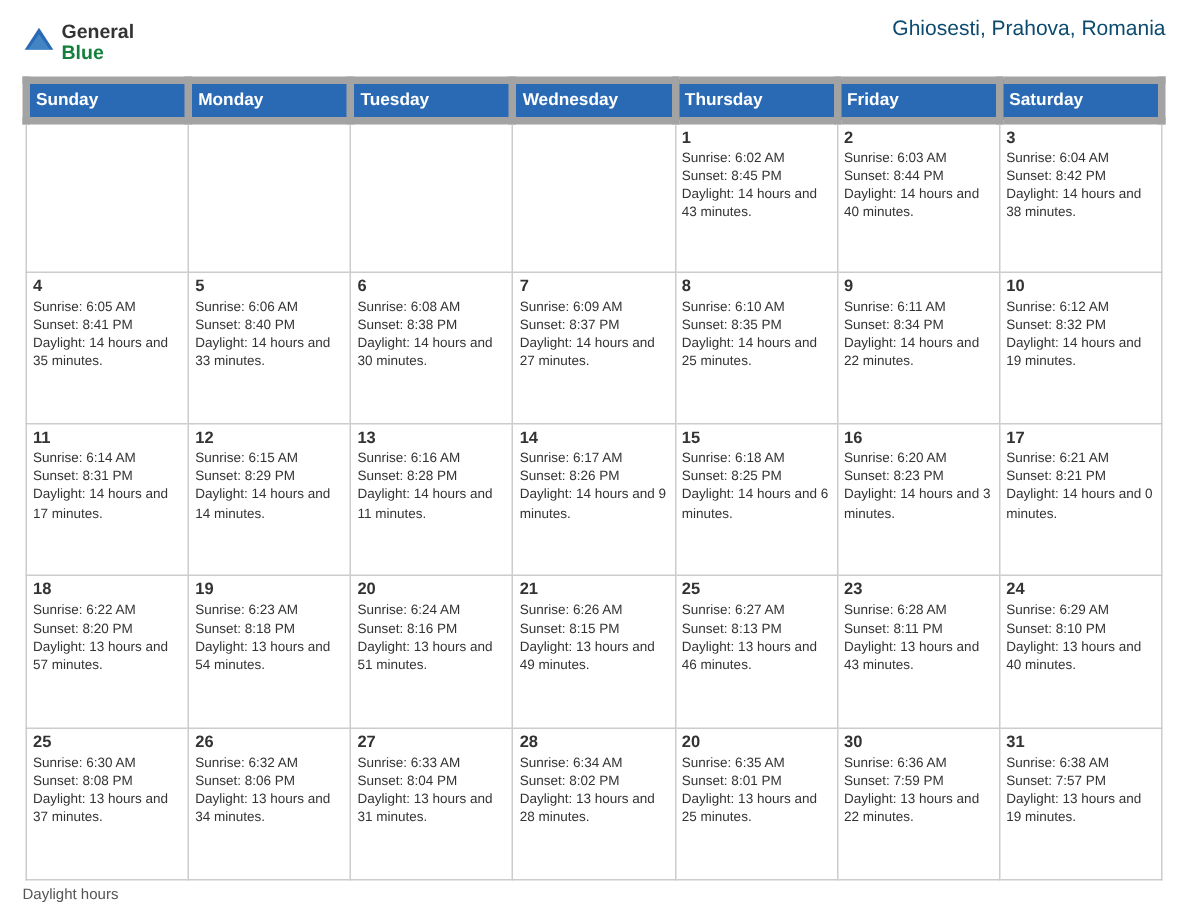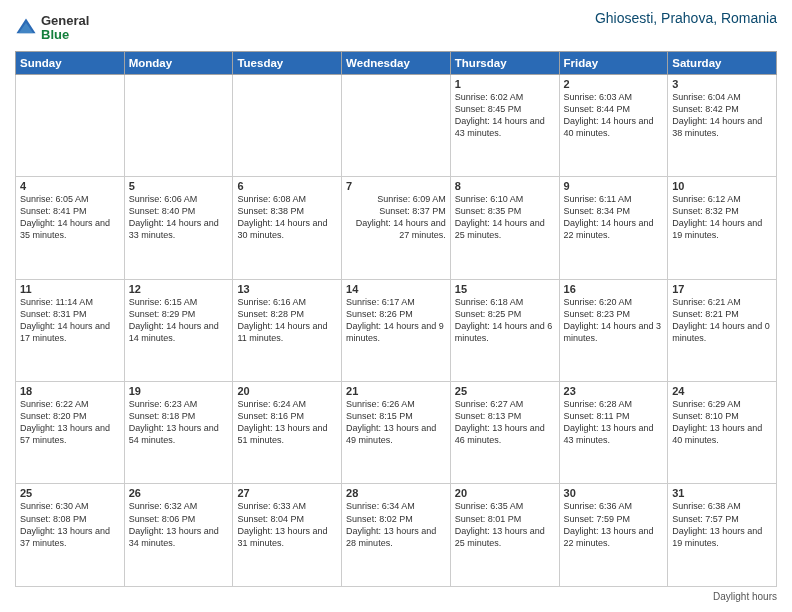--- a/index.html
+++ b/index.html
@@ -60,21 +60,21 @@
       border-collapse: collapse;
       width: 100%;
       table-layout: fixed;
     }
     .calendar th {
       background-color: #2a6ab5;
       color: #fff;
       font-size: 11.5px;
       font-weight: bold;
       padding: 5px 4px;
-      border: 1px solid #a3a3a3;
+      border: 5px solid #a3a3a3;
       text-align: left;
     }
     .calendar td {
       border: 1px solid #ccc;
       vertical-align: top;
       padding: 3px 4px;
       font-size: 9.5px;
       color: #333;
       height: 82px;
     }
@@ -89,21 +89,21 @@
     }
     .day-info {
       font-size: 9px;
       line-height: 1.35;
       color: #333;
     }
     .footer {
       font-size: 10px;
       color: #555;
       margin-top: 4px;
-      text-align: right;
+      text-align: left;
     }
   </style>
 </head>
 <body>
 
 <div class="page">
   <div class="header">
     <div class="logo">
       <svg class="logo-icon" viewBox="0 0 30 30" xmlns="http://www.w3.org/2000/svg">
         <polygon points="15,2 28,22 2,22" fill="#2a6ab5"></polygon>
@@ -170,21 +170,21 @@
 Daylight: 14 hours and 33 minutes.</div>
           </td>
           <td>
             <span class="day-number">6</span>
             <div class="day-info" style="white-space: pre-line;">Sunrise: 6:08 AM
 Sunset: 8:38 PM
 Daylight: 14 hours and 30 minutes.</div>
           </td>
           <td>
             <span class="day-number">7</span>
-            <div class="day-info" style="white-space: pre-line; text-align: right;">Sunrise: 6:09 AM
+            <div class="day-info" style="white-space: pre-line;">Sunrise: 6:09 AM
 Sunset: 8:37 PM
 Daylight: 14 hours and 27 minutes.</div>
           </td>
           <td>
             <span class="day-number">8</span>
             <div class="day-info" style="white-space: pre-line;">Sunrise: 6:10 AM
 Sunset: 8:35 PM
 Daylight: 14 hours and 25 minutes.</div>
           </td>
           <td>
@@ -196,21 +196,21 @@
           <td>
             <span class="day-number">10</span>
             <div class="day-info" style="white-space: pre-line;">Sunrise: 6:12 AM
 Sunset: 8:32 PM
 Daylight: 14 hours and 19 minutes.</div>
           </td>
         </tr>
         <tr>
           <td>
             <span class="day-number">11</span>
-            <div class="day-info" style="white-space: pre-line;">Sunrise: 11:14 AM
+            <div class="day-info" style="white-space: pre-line;">Sunrise: 6:14 AM
 Sunset: 8:31 PM
 Daylight: 14 hours and 17 minutes.</div>
           </td>
           <td>
             <span class="day-number">12</span>
             <div class="day-info" style="white-space: pre-line;">Sunrise: 6:15 AM
 Sunset: 8:29 PM
 Daylight: 14 hours and 14 minutes.</div>
           </td>
           <td>

